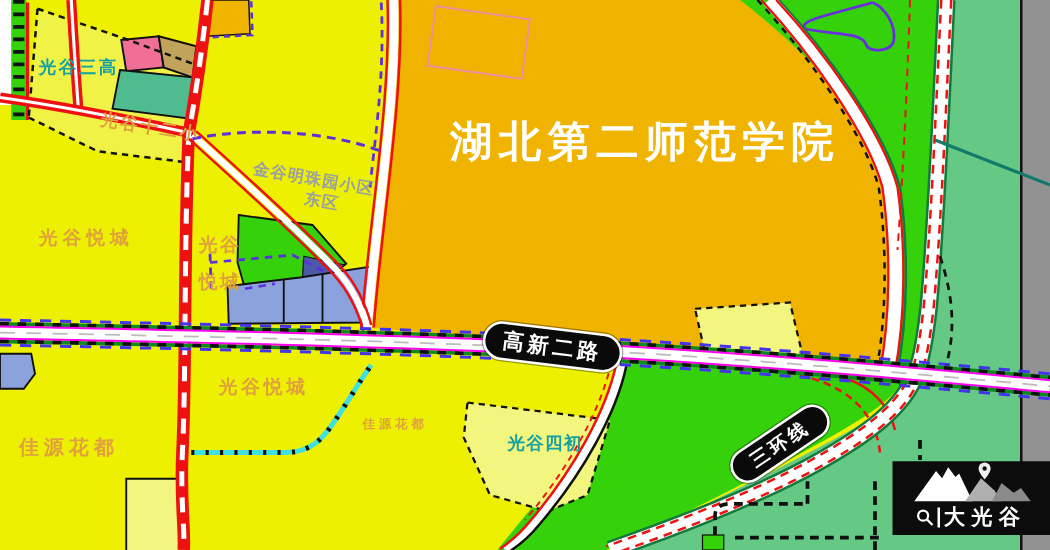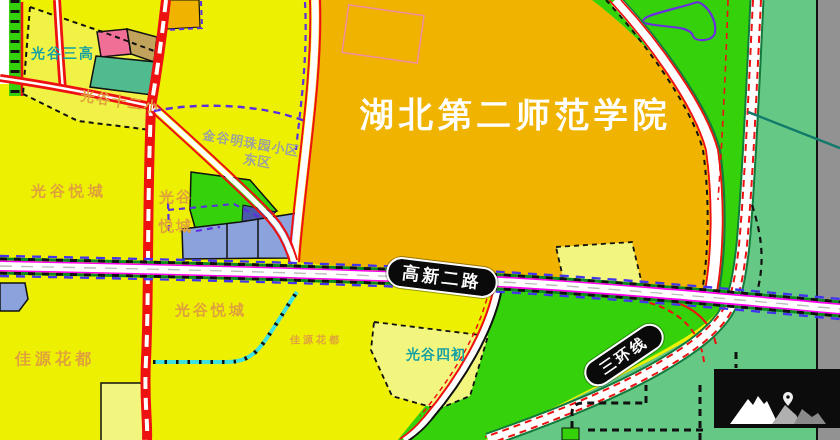--- a/index.html
+++ b/index.html
@@ -155,14 +155,22 @@
   <div class="pill" id="pill-sanhuan">三环线</div>
 
   <div id="logo">
     <svg width="110" height="34" viewBox="0 0 110 34">
       <polygon points="8,33 26,8 31,14 36,5 42,13 45,10 56,33" fill="#ffffff"></polygon>
       <polygon points="50,33 63,14 74,24 80,33" fill="#b0b0b0"></polygon>
       <polygon points="72,33 80,18 90,26 96,22 104,33" fill="#8a8a8a"></polygon>
       <path d="M66,1 a5,5 0 0 1 5,5 c0,3.5 -5,9 -5,9 c0,0 -5,-5.5 -5,-9 a5,5 0 0 1 5,-5 Z" fill="#efefef"></path>
       <circle cx="66" cy="6" r="1.8" fill="#0c0c0c"></circle>
     </svg>
+    <div class="row">
+      <svg width="14" height="14" viewBox="0 0 14 14">
+        <circle cx="5.5" cy="5.5" r="4" stroke="#fff" stroke-width="1.8" fill="none"></circle>
+        <line x1="8.5" y1="8.5" x2="13" y2="13" stroke="#fff" stroke-width="1.8"></line>
+      </svg>
+      <div class="bar"></div>
+      <span>大光谷</span>
+    </div>
   </div>
 </div>
 
 </body></html>

